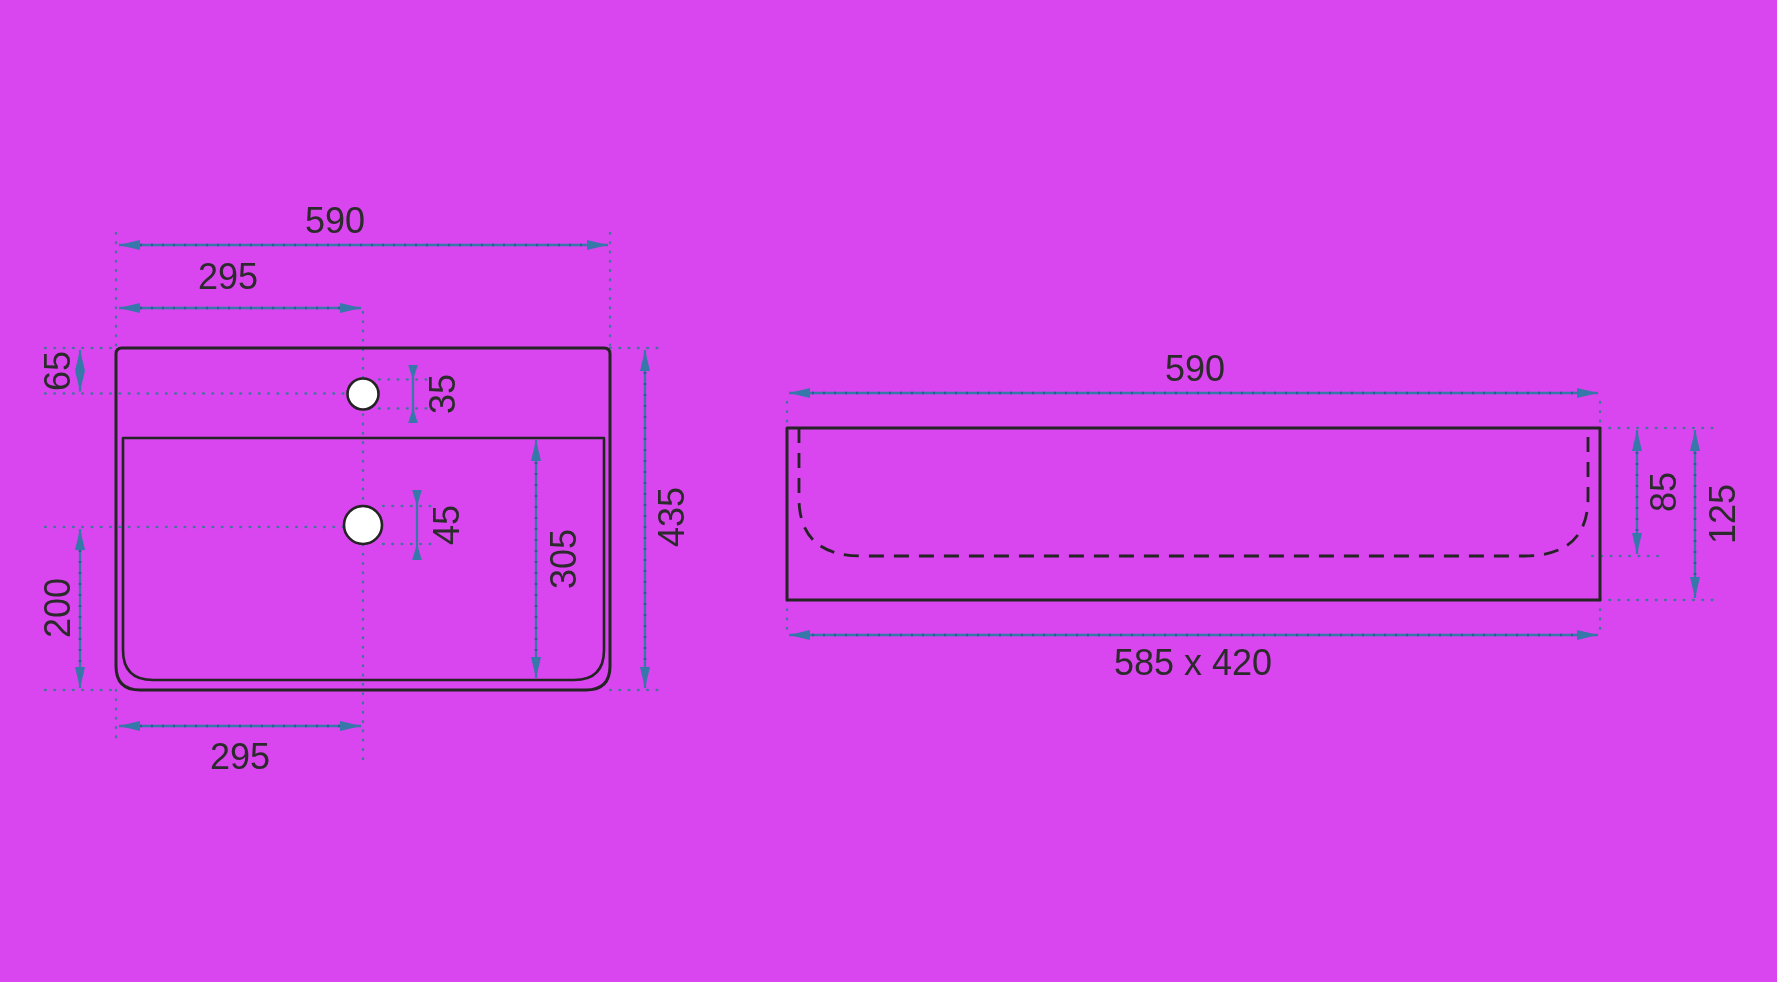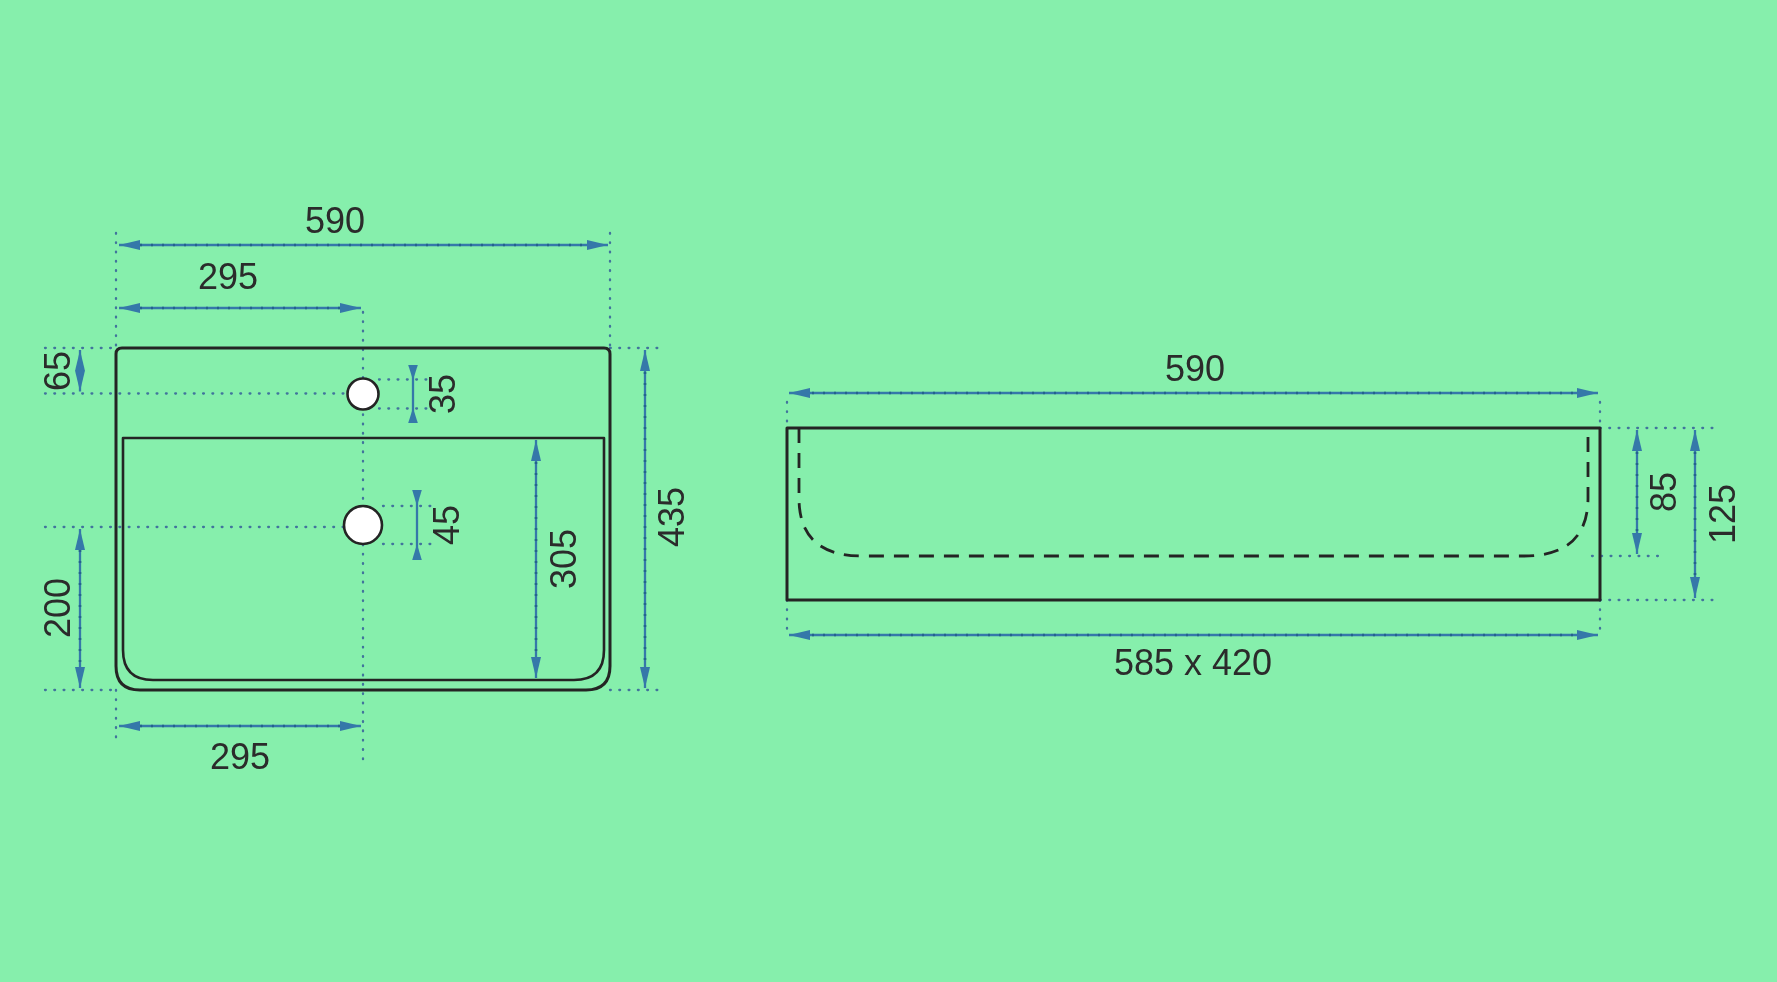--- a/index.html
+++ b/index.html
@@ -8,21 +8,21 @@
     background: #ffffff;
     width: 1777px;
     height: 982px;
     overflow: hidden;
     font-family: "Liberation Sans", sans-serif;
   }
   .stage {
     position: relative;
     width: 1777px;
     height: 982px;
-    background: #86efac;
+    background: #d946ef;
   }
   svg { display: block; }
 
   .outline {
     fill: none;
     stroke: #242424;
     stroke-width: 3;
     stroke-linejoin: round;
   }
   .outline-thin {

